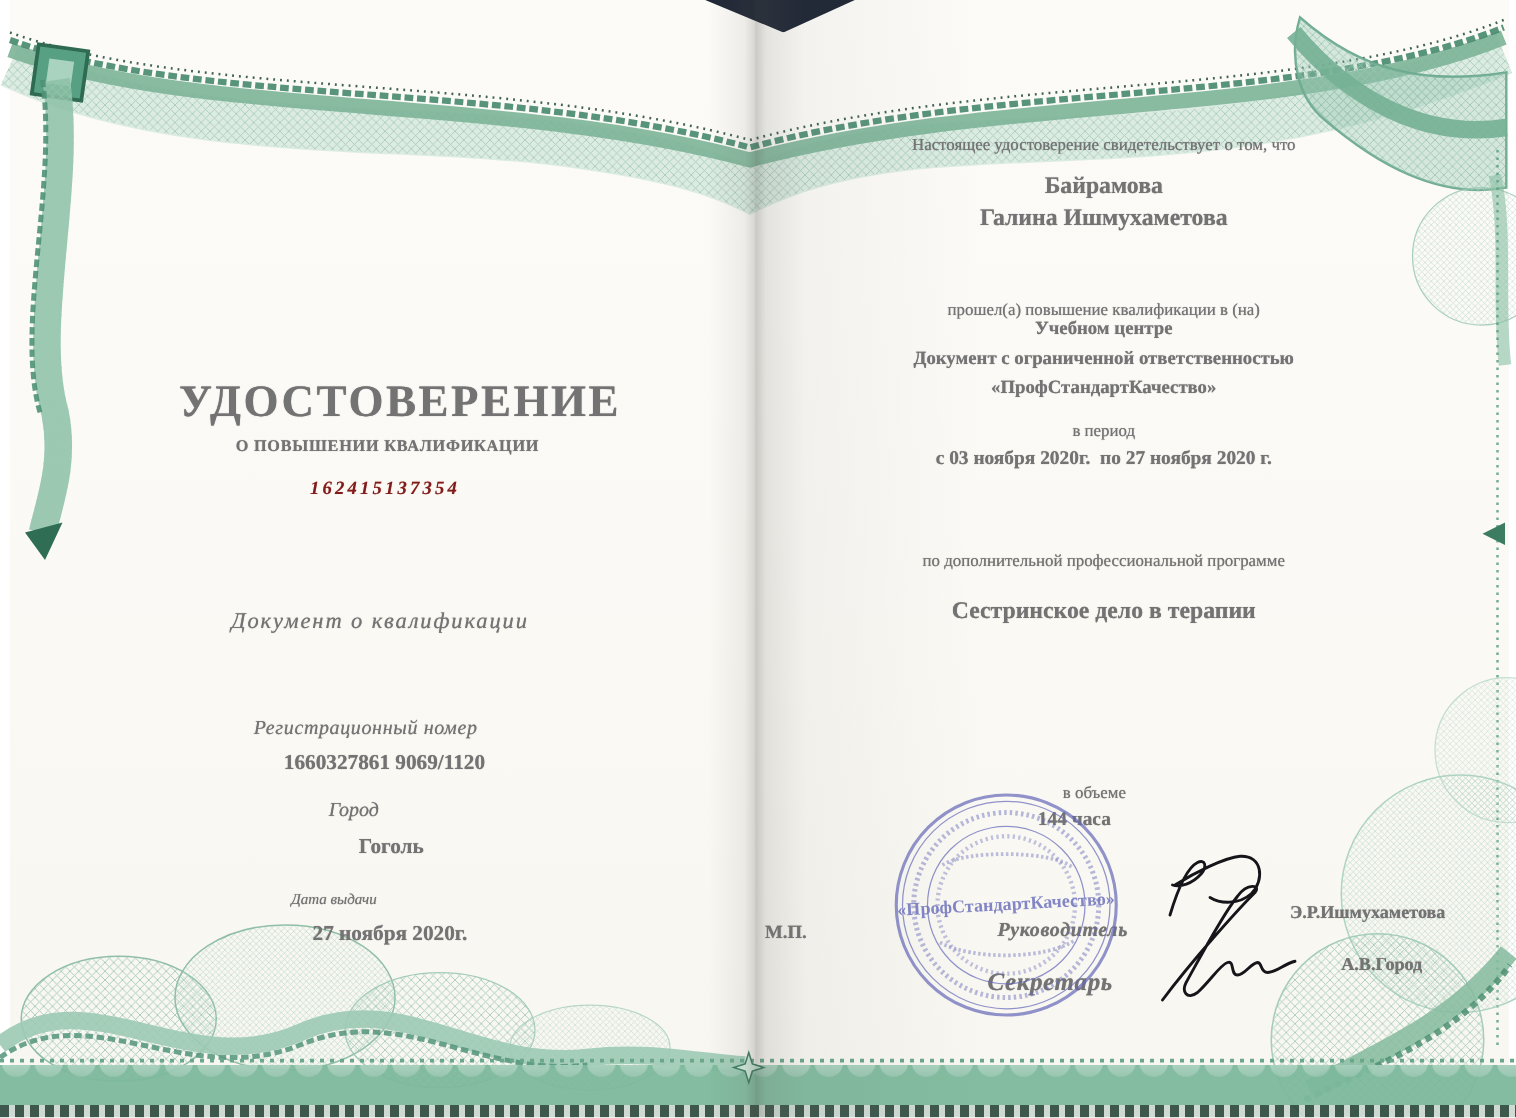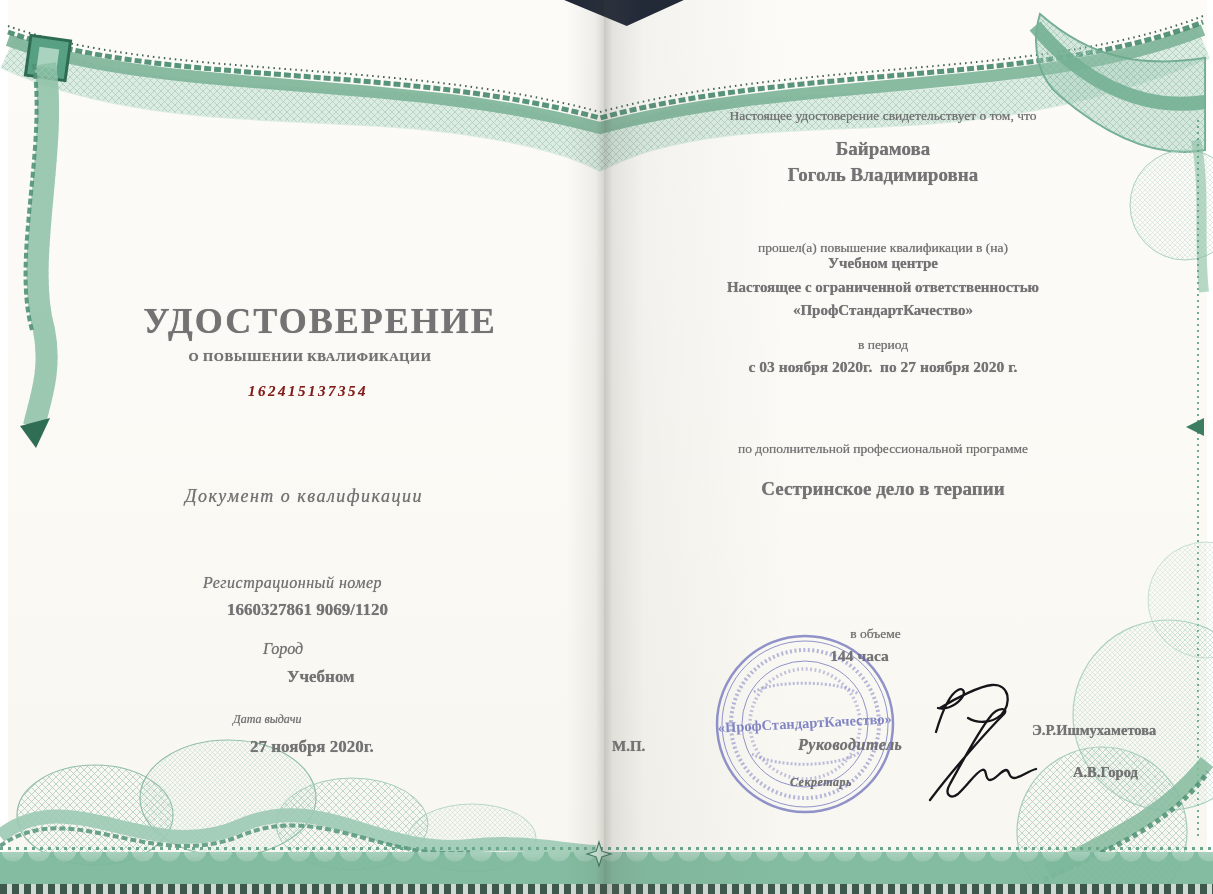--- a/index.html
+++ b/index.html
@@ -133,48 +133,48 @@
   <div class="txt ctr b" style="left:140px;top:349px;width:340px;font-size:13px;letter-spacing:0.6px;">О ПОВЫШЕНИИ КВАЛИФИКАЦИИ</div>
 
   <div class="txt ctr b i red" style="left:128px;top:383px;width:360px;font-size:15px;letter-spacing:2.5px;">162415137354</div>
 
   <div class="txt i" style="left:185px;top:486px;font-size:18px;letter-spacing:1.5px;">Документ о квалификации</div>
 
   <div class="txt i" style="left:203px;top:574px;font-size:16px;letter-spacing:0.5px;text-align:right;">Регистрационный номер</div>
   <div class="txt b" style="left:227px;top:600px;font-size:17px;">1660327861 9069/1120</div>
 
   <div class="txt i" style="left:263px;top:640px;font-size:16px;">Город</div>
-  <div class="txt b" style="left:287px;top:667px;font-size:17px;">Учебном</div>
+  <div class="txt b" style="left:287px;top:667px;font-size:17px;">Гоголь</div>
 
   <div class="txt i" style="left:233px;top:712px;font-size:12px;">Дата выдачи</div>
   <div class="txt b" style="left:250px;top:737px;font-size:17px;">27 ноября 2020г.</div>
 
   <div class="txt ctr" style="left:658px;top:108px;width:450px;font-size:13.5px;">Настоящее удостоверение свидетельствует о том, что</div>
 
   <div class="txt ctr b" style="left:658px;top:138px;width:450px;font-size:19px;">Байрамова</div>
-  <div class="txt ctr b" style="left:658px;top:164px;width:450px;font-size:19px;">Гоголь Владимировна</div>
+  <div class="txt ctr b" style="left:658px;top:164px;width:450px;font-size:19px;">Галина Ишмухаметова</div>
 
   <div class="txt ctr" style="left:658px;top:240px;width:450px;font-size:13.5px;">прошел(а) повышение квалификации в (на)</div>
   <div class="txt ctr b" style="left:658px;top:255px;width:450px;font-size:15px;">Учебном центре</div>
-  <div class="txt ctr b" style="left:658px;top:279px;width:450px;font-size:15px;">Настоящее с ограниченной ответственностью</div>
+  <div class="txt ctr b" style="left:658px;top:279px;width:450px;font-size:15px;">Документ с ограниченной ответственностью</div>
   <div class="txt ctr b" style="left:658px;top:302px;width:450px;font-size:15px;">«ПрофСтандартКачество»</div>
 
   <div class="txt ctr" style="left:658px;top:337px;width:450px;font-size:13.5px;">в период</div>
   <div class="txt ctr b" style="left:658px;top:358px;width:450px;font-size:15.5px;white-space:pre;">с 03 ноября 2020г.  по 27 ноября 2020 г.</div>
 
   <div class="txt ctr" style="left:658px;top:441px;width:450px;font-size:13.5px;">по дополнительной профессиональной программе</div>
   <div class="txt ctr b" style="left:658px;top:478px;width:450px;font-size:19px;">Сестринское дело в терапии</div>
 
   <div class="txt ctr" style="left:788px;top:626px;width:175px;font-size:13.5px;">в объеме</div>
   <div class="txt ctr b" style="left:772px;top:647px;width:175px;font-size:15.5px;">144 часа</div>
 
   <div class="txt b" style="left:612px;top:738px;font-size:15px;">М.П.</div>
 
   <div class="txt b i" style="left:798px;top:736px;font-size:16px;letter-spacing:0.5px;">Руководитель</div>
-  <div class="txt b i" style="left:790px;top:775px;font-size:12px;letter-spacing:0.5px;">Секретарь</div>
+  <div class="txt b i" style="left:790px;top:775px;font-size:20px;letter-spacing:0.5px;">Секретарь</div>
 
   <div class="txt b" style="left:1032px;top:722px;font-size:14.5px;">Э.Р.Ишмухаметова</div>
   <div class="txt b" style="left:1073px;top:764px;font-size:14.5px;">А.В.Город</div>
 
   <div class="stamp-wrap">
     <svg width="226" height="188" viewBox="0 0 226 188">
       <g stroke="#6468b8" fill="none" opacity="0.8">
         <circle cx="113" cy="92" r="88" stroke-width="2.5"></circle>
         <circle cx="113" cy="92" r="83" stroke-width="1"></circle>
         <circle cx="113" cy="92" r="74" stroke-width="4" stroke-dasharray="2 2.5" opacity="0.65"></circle>

